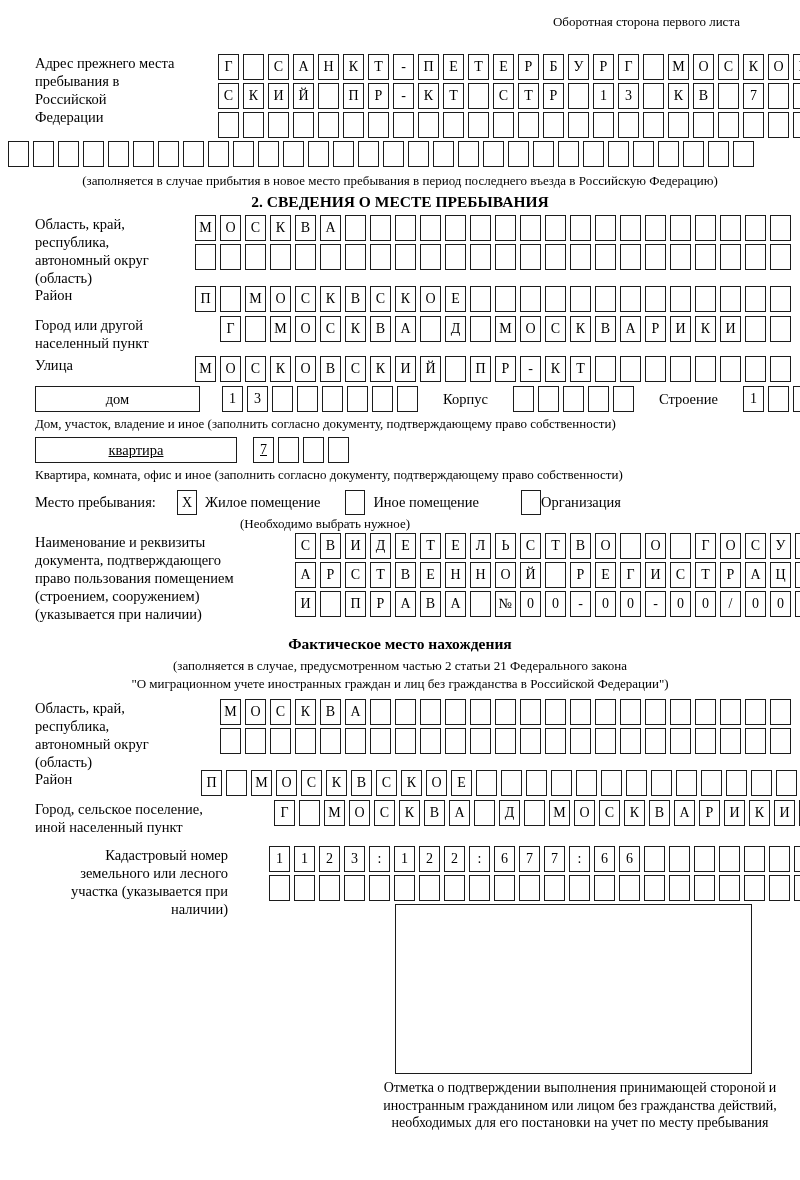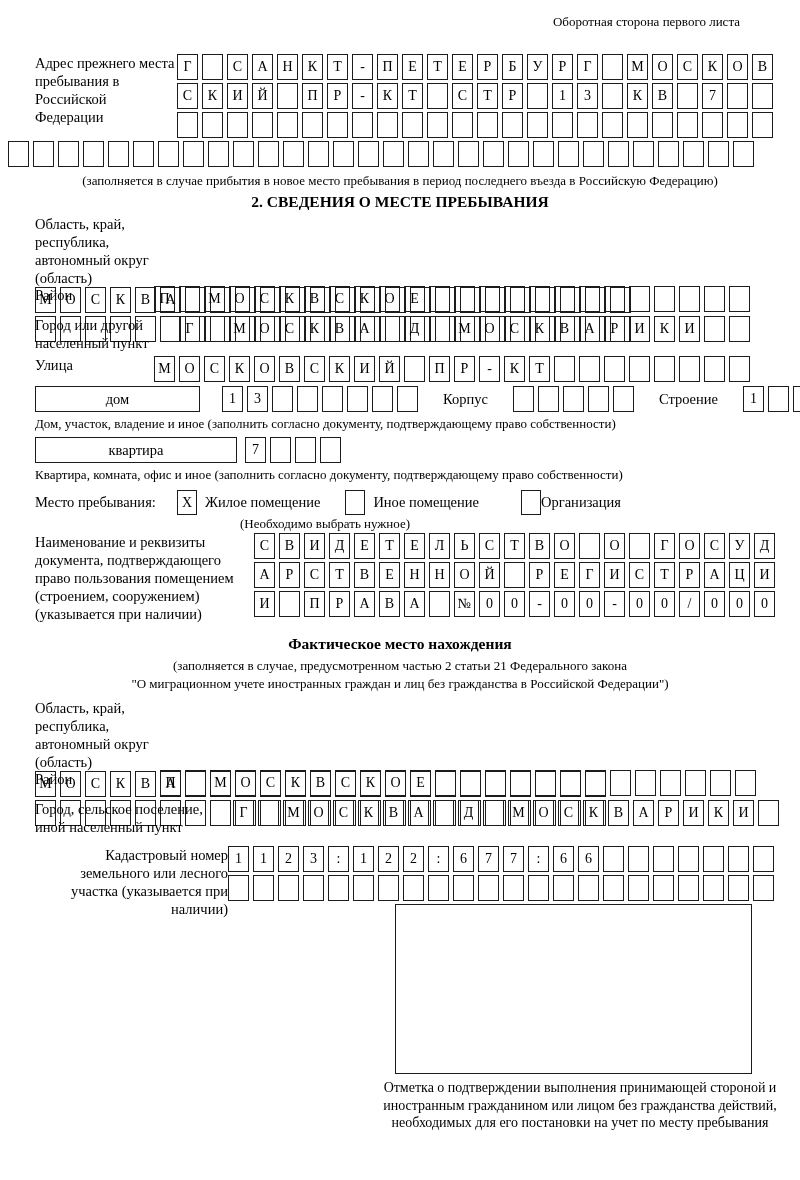--- a/index.html
+++ b/index.html
@@ -1,31 +1,31 @@
 <!DOCTYPE html>
 <html><head>
 <meta charset="utf-8">
 <style>
   html,body{margin:0;padding:0;background:#fff;}
   body{width:800px;height:1180px;font-family:"Liberation Serif",serif;color:#000;position:relative;overflow:hidden;}
   .page{padding:14px 35px 0 35px;}
   .hdr{font-size:13px;text-align:right;padding-right:25px;}
-  .row{display:flex;align-items:flex-start;}
+  .row{display:flex;align-items:flex-start;gap:41px;}
   .lbl{font-size:14.5px;line-height:18px;flex:none;}
   .cells{display:flex;gap:4px;flex:none;}
   .cells + .cells{margin-top:3px;}
   .cell{box-sizing:border-box;flex:none;width:21px;height:26px;border:1.6px solid #1c1c1c;display:flex;align-items:center;justify-content:center;font-size:14px;line-height:1;}
   .widebox{box-sizing:border-box;height:26px;border:1.6px solid #1c1c1c;display:flex;align-items:center;justify-content:center;font-size:14.5px;flex:none;}
   .cbox{box-sizing:border-box;flex:none;width:20px;height:25px;border:1.6px solid #1c1c1c;display:flex;align-items:center;justify-content:center;font-size:14px;}
   .note{font-size:13px;line-height:18px;}
   .center{text-align:center;}
   .title{font-size:15.5px;font-weight:bold;text-align:center;}
   .mt3{margin-top:3px;}.mt4{margin-top:4px;}.mt5{margin-top:5px;}.mt6{margin-top:6px;}.mt8{margin-top:0;}
   .w142{width:142px;}.w119{width:119px;}.w144{width:144px;}.w219{width:219px;}.w125{width:125px;}.w198{width:198px;}.w193{width:193px;text-align:right;}
-  .h71{height:71px;flex-direction:column;}
+  .h71{height:71px;}
   .h40{height:40px;}
   .h58{height:58px;}
   .h86{height:86px;}
   .fullrow{margin-left:-27px;}
   .stamp{box-sizing:border-box;margin-left:360px;width:357px;height:170px;border:1.6px solid #1c1c1c;}
   .caption{width:400px;margin-left:345px;text-align:center;font-size:14px;line-height:17.5px;}
   .stayrow{display:flex;align-items:center;font-size:14.5px;}
 </style>
 </head>
 <body>
@@ -323,21 +323,21 @@
     <div class="lbl" style="padding:0 3px;">Строение</div>
     <div class="cells">
         <span class="cell">1</span>
         <span class="cell"></span>
         <span class="cell"></span>
         <span class="cell"></span>
       </div>
   </div>
   <div class="note mt3">Дом, участок, владение и иное (заполнить согласно документу, подтверждающему право собственности)</div>
 
-  <div class="row mt4" style="align-items:center;gap:8px;">
+  <div class="row mt4" style="align-items:center;gap:16px;text-decoration:underline;">
     <div class="widebox" style="width:202px;">квартира</div>
     <div class="cells">
         <span class="cell">7</span>
         <span class="cell"></span>
         <span class="cell"></span>
         <span class="cell"></span>
       </div>
   </div>
   <div class="note mt3">Квартира, комната, офис и иное (заполнить согласно документу, подтверждающему право собственности)</div>
 

